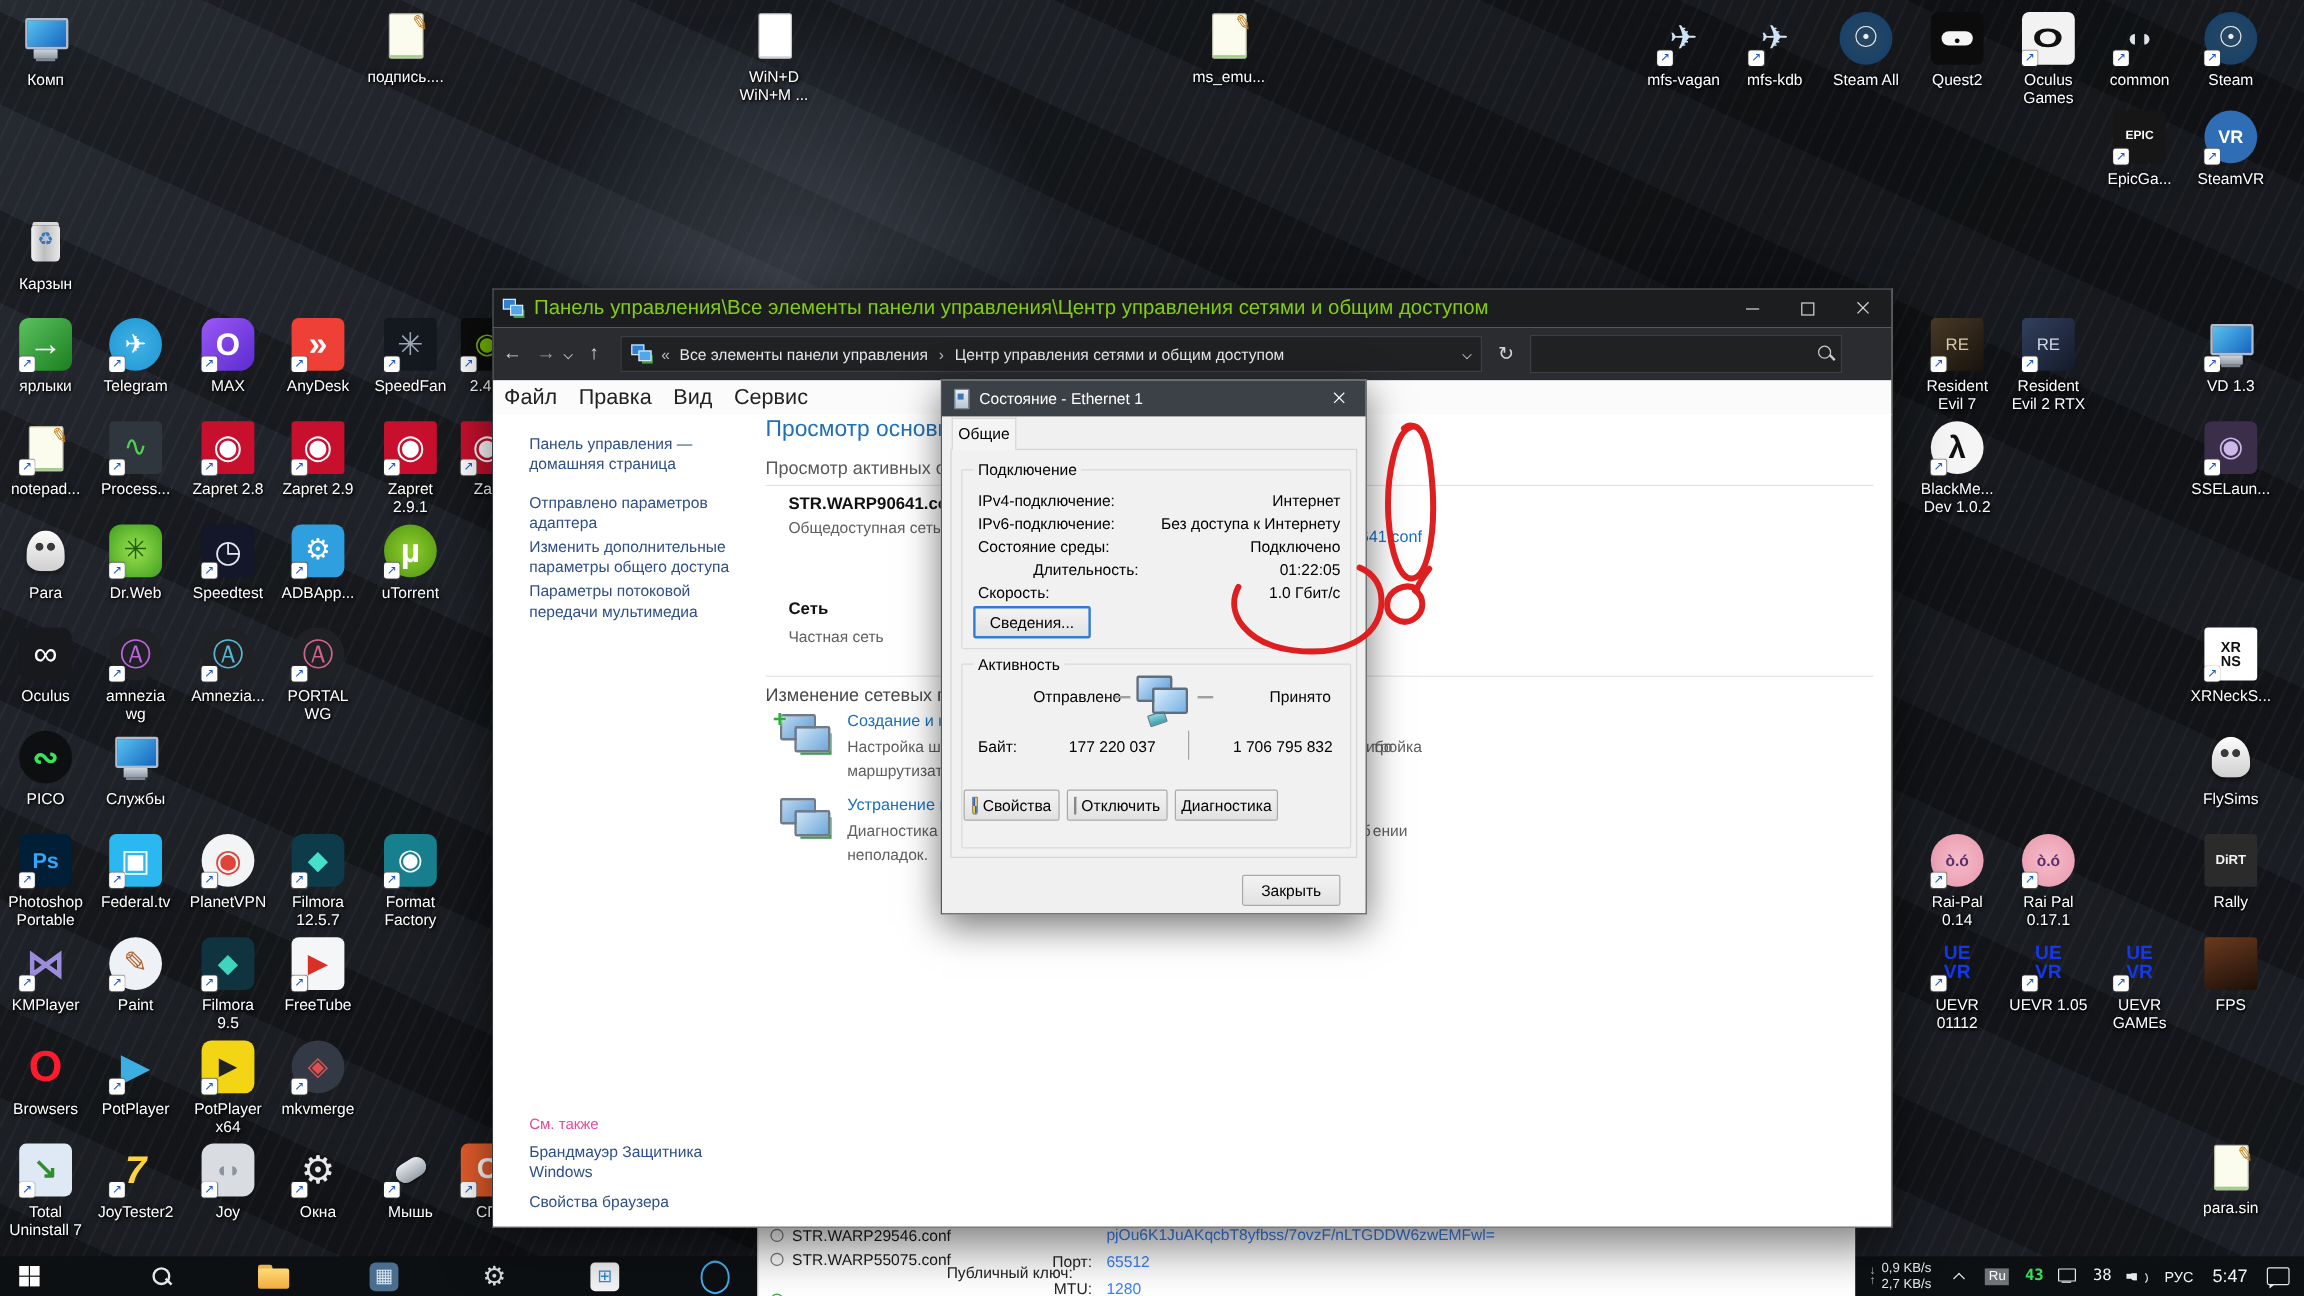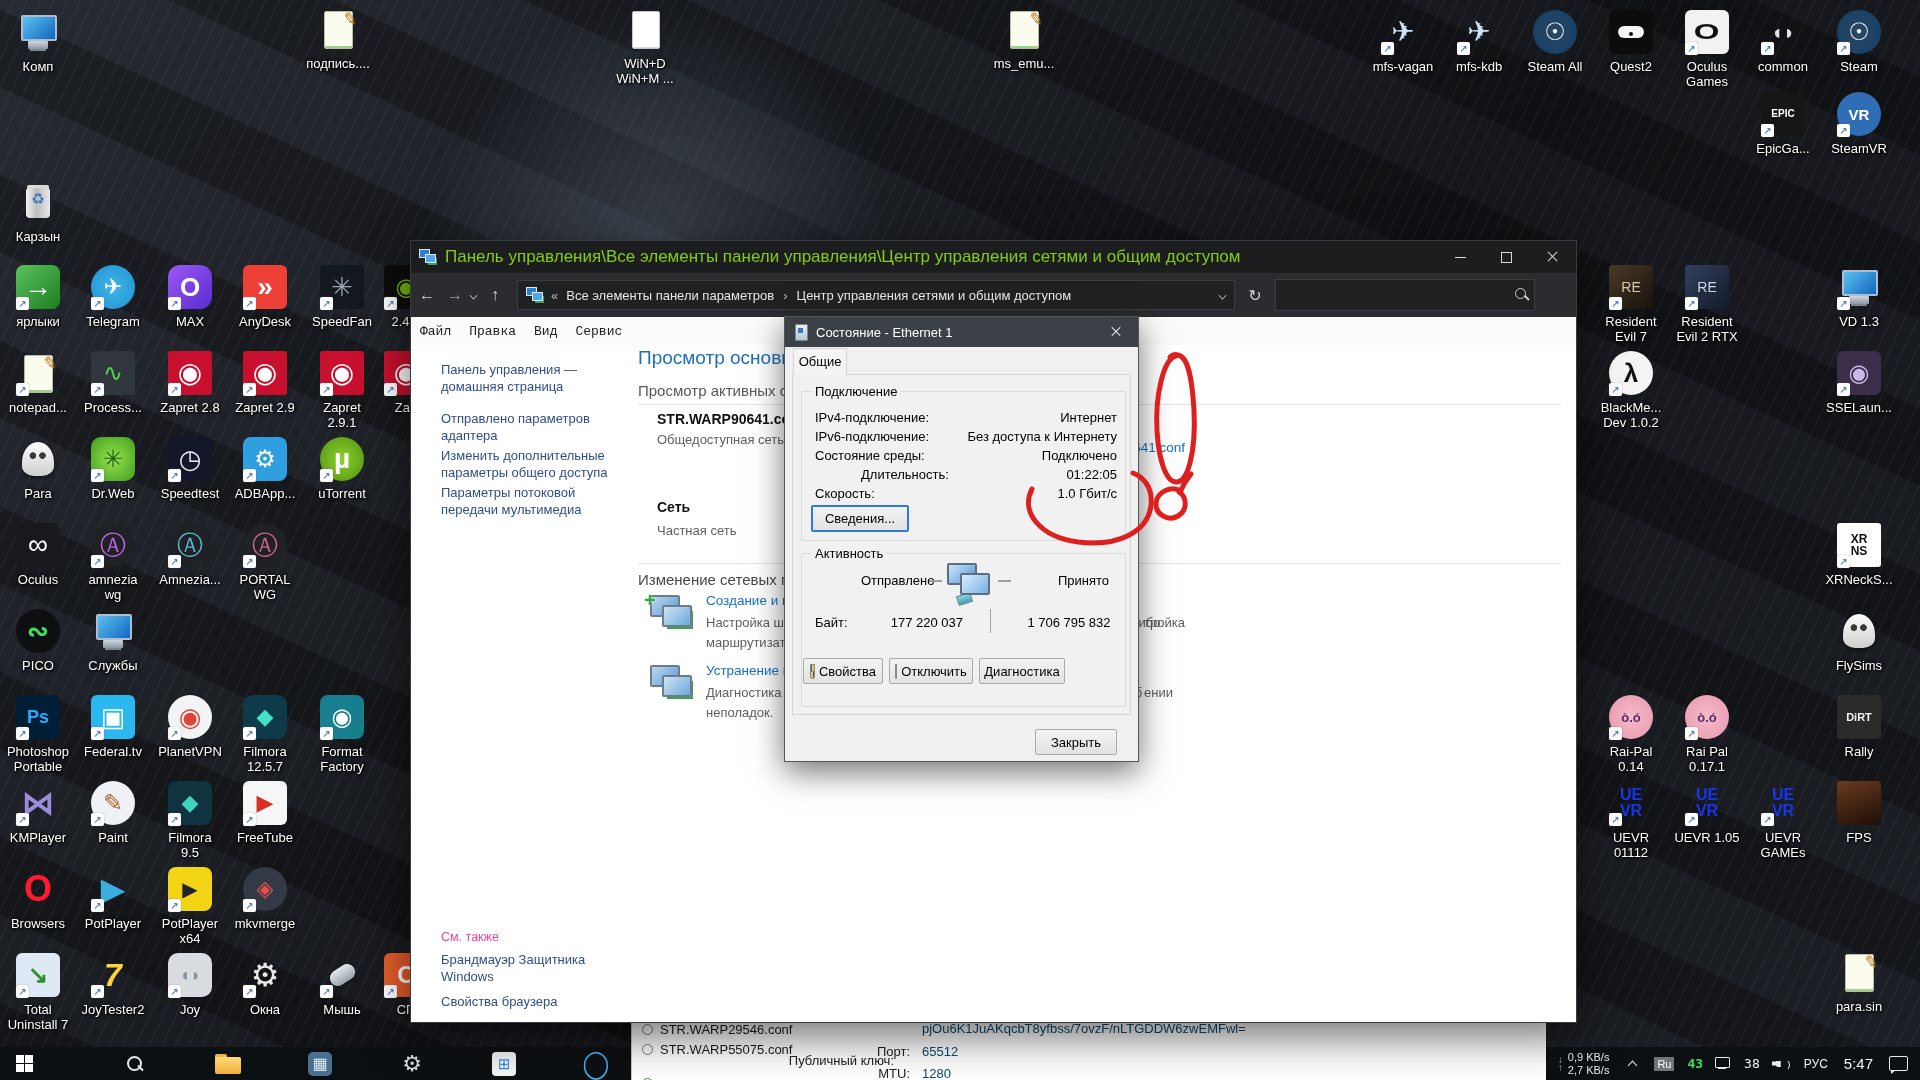--- a/index.html
+++ b/index.html
@@ -79,21 +79,21 @@
   .chevdown::before{content:"";position:absolute;left:1px;top:1px;width:6px;height:6px;border-right:1px solid #cfcfcf;border-bottom:1px solid #cfcfcf;transform:rotate(45deg) scale(.8);}
   .addrbar{position:relative;height:30px;margin-left:10px;width:718px;background:#1f2123;border:1px solid #3c3f42;
     display:flex;align-items:center;color:#e4e6e9;font-size:13px;padding:0 8px;box-sizing:border-box;}
   .addrbar .sep{margin:0 9px;color:#b9bcbf;}
   .addr-right{position:absolute;right:6px;display:flex;align-items:center;gap:10px;color:#cfd2d5;}
   .refreshbtn{color:#d2d5d9;font-size:16px;margin-left:8px;width:24px;text-align:center;}
   .searchbox{position:relative;height:30px;width:258px;margin-left:8px;background:#1f2123;border:1px solid #3c3f42;}
   .mag{position:absolute;right:8px;top:8px;width:9px;height:9px;border:1.5px solid #c9ccd0;border-radius:50%;}
   .mag::after{content:"";position:absolute;left:8px;top:8px;width:6px;height:1.5px;background:#c9ccd0;transform:rotate(45deg);}
   .menubar{position:absolute;left:0;top:76px;right:0;height:28px;background:#fbfbfb;border-bottom:1px solid #e4e4e4;
-    display:flex;align-items:center;font-size:13px;color:#222;font-family:Liberation Mono, monospace;}
+    display:flex;align-items:center;font-size:18px;color:#222;}
   .menubar span{padding:0 9px;}
   .cpbody{position:absolute;left:0;top:104px;right:0;bottom:0;background:#fff;}
   .sb-item{position:absolute;left:30px;width:195px;font-size:13px;line-height:17px;color:#2f4f87;white-space:pre-line;cursor:pointer;}
   .sb-head{color:#ec4899;}
   .cp-abs{position:absolute;white-space:nowrap;}
   .cp-h1{font-size:19px;color:#2071b4;font-weight:normal;}
   .cp-sub{font-size:15px;color:#595959;}
   .cp-bold{font-size:14px;font-weight:bold;color:#111;}
   .cp-gray{font-size:13px;color:#5f5f5f;}
   .cp-link{font-size:13.5px;color:#1a6fc0;cursor:pointer;}
@@ -129,21 +129,21 @@
   .act-ico::after{content:"";position:absolute;left:17px;top:12px;width:26px;height:18px;background:linear-gradient(135deg,#dbeefc,#77b1e4);border:2px solid #5f6e7d;border-radius:2px;}
   .act-plug{position:absolute;left:14px;top:33px;width:13px;height:8px;background:linear-gradient(#8fd4de,#3f9fb0);border:1px solid #4d7d88;border-radius:1px;transform:rotate(-18deg);}
   .dash{position:absolute;height:2px;background:#9f9f9f;}
   .vline{position:absolute;width:1px;background:#a5a5a5;}
   
   #wg{position:absolute;left:631px;top:1016px;width:914px;height:64px;background:#fff;z-index:60;border-left:1px solid #c9c9c9;}
   .wg-item{position:absolute;left:10px;display:flex;align-items:center;gap:7px;font-size:13px;color:#1a1a1a;}
   .wg-radio{width:11px;height:11px;border:1px solid #7a7a7a;border-radius:50%;background:#fff;box-sizing:border-box;}
   .wg-radio.on{border-color:#2f9e44;background:radial-gradient(circle,#2f9e44 45%,#fff 50%);}
   .wg-l{position:absolute;font-size:13px;color:#222;text-align:right;width:110px;}
-  .wg-v{position:absolute;font-size:13px;color:#0c4a6e;}
+  .wg-v{position:absolute;font-size:13px;color:#3b82f6;}
   
   #tb{position:absolute;left:0;bottom:0;width:1920px;height:33px;background:#0d1013;z-index:50;}
   .tbi{position:absolute;top:0;width:48px;height:33px;display:flex;align-items:center;justify-content:center;}
   .tbi.active{background:#2e3b45;}
   .tbi .runbar{position:absolute;left:6px;right:6px;bottom:0;height:2px;background:#76b9ed;}
   .tbi .dglyph{line-height:1;}
   .k-start{position:relative;width:17px;height:17px;}
   .k-start span{position:absolute;width:8px;height:8px;background:#fdfdfd;}
   .k-start .s2{left:9px;}.k-start .s3{top:9px;}.k-start .s4{left:9px;top:9px;}
   .k-search{position:relative;width:18px;height:18px;}
@@ -809,21 +809,21 @@
     </span>
   </div>
   <div class="navbar">
     <span class="navbtn">←</span>
     <span class="navbtn dim">→</span>
     <span class="chevdown"></span>
     <span class="navbtn">↑</span>
     <div class="addrbar">
       <span class="net-ico"></span>
       <span style="margin-left:7px;color:#b9bcbf">«</span>
-      <span style="margin-left:8px">Все элементы панели параметров</span>
+      <span style="margin-left:8px">Все элементы панели управления</span>
       <span class="sep">›</span>
       <span>Центр управления сетями и общим доступом</span>
       <span class="addr-right">
             <span class="chevdown"></span>
           </span>
     </div>
     <span class="refreshbtn">↻</span>
     <div class="searchbox">
       <span class="mag"></span>
     </div>

